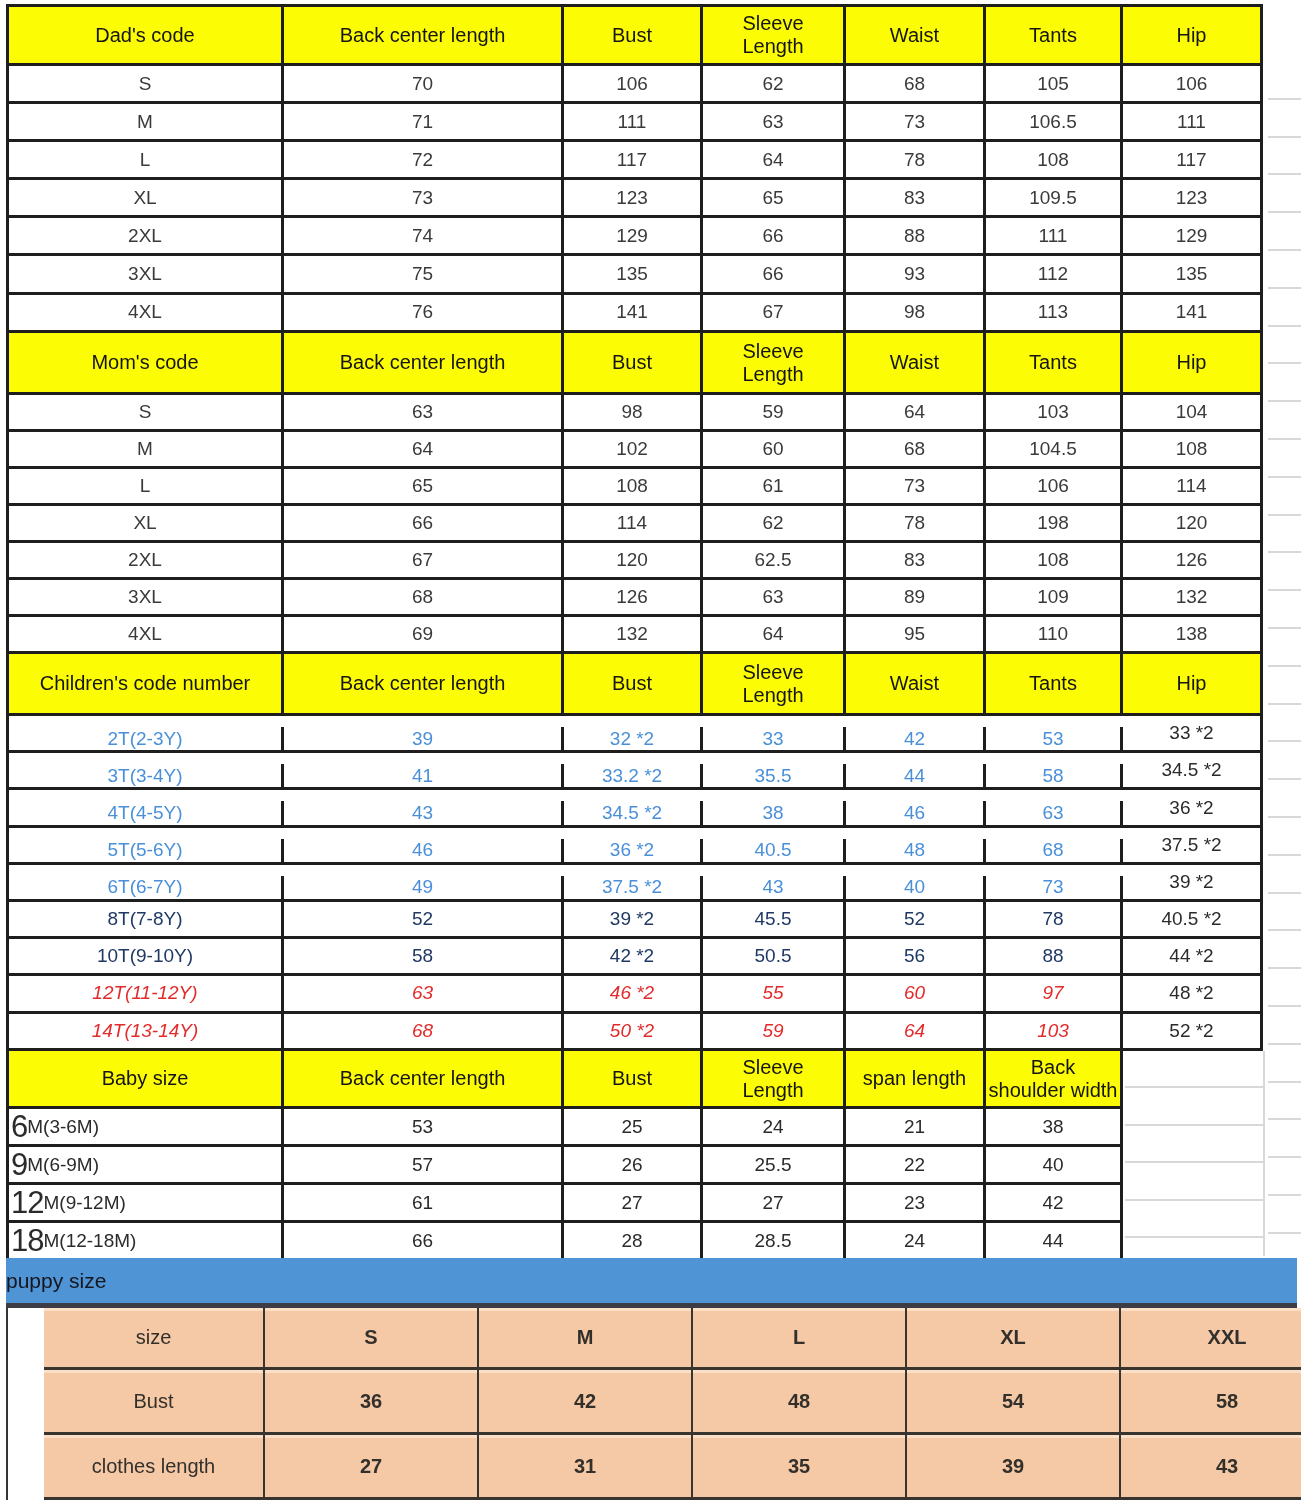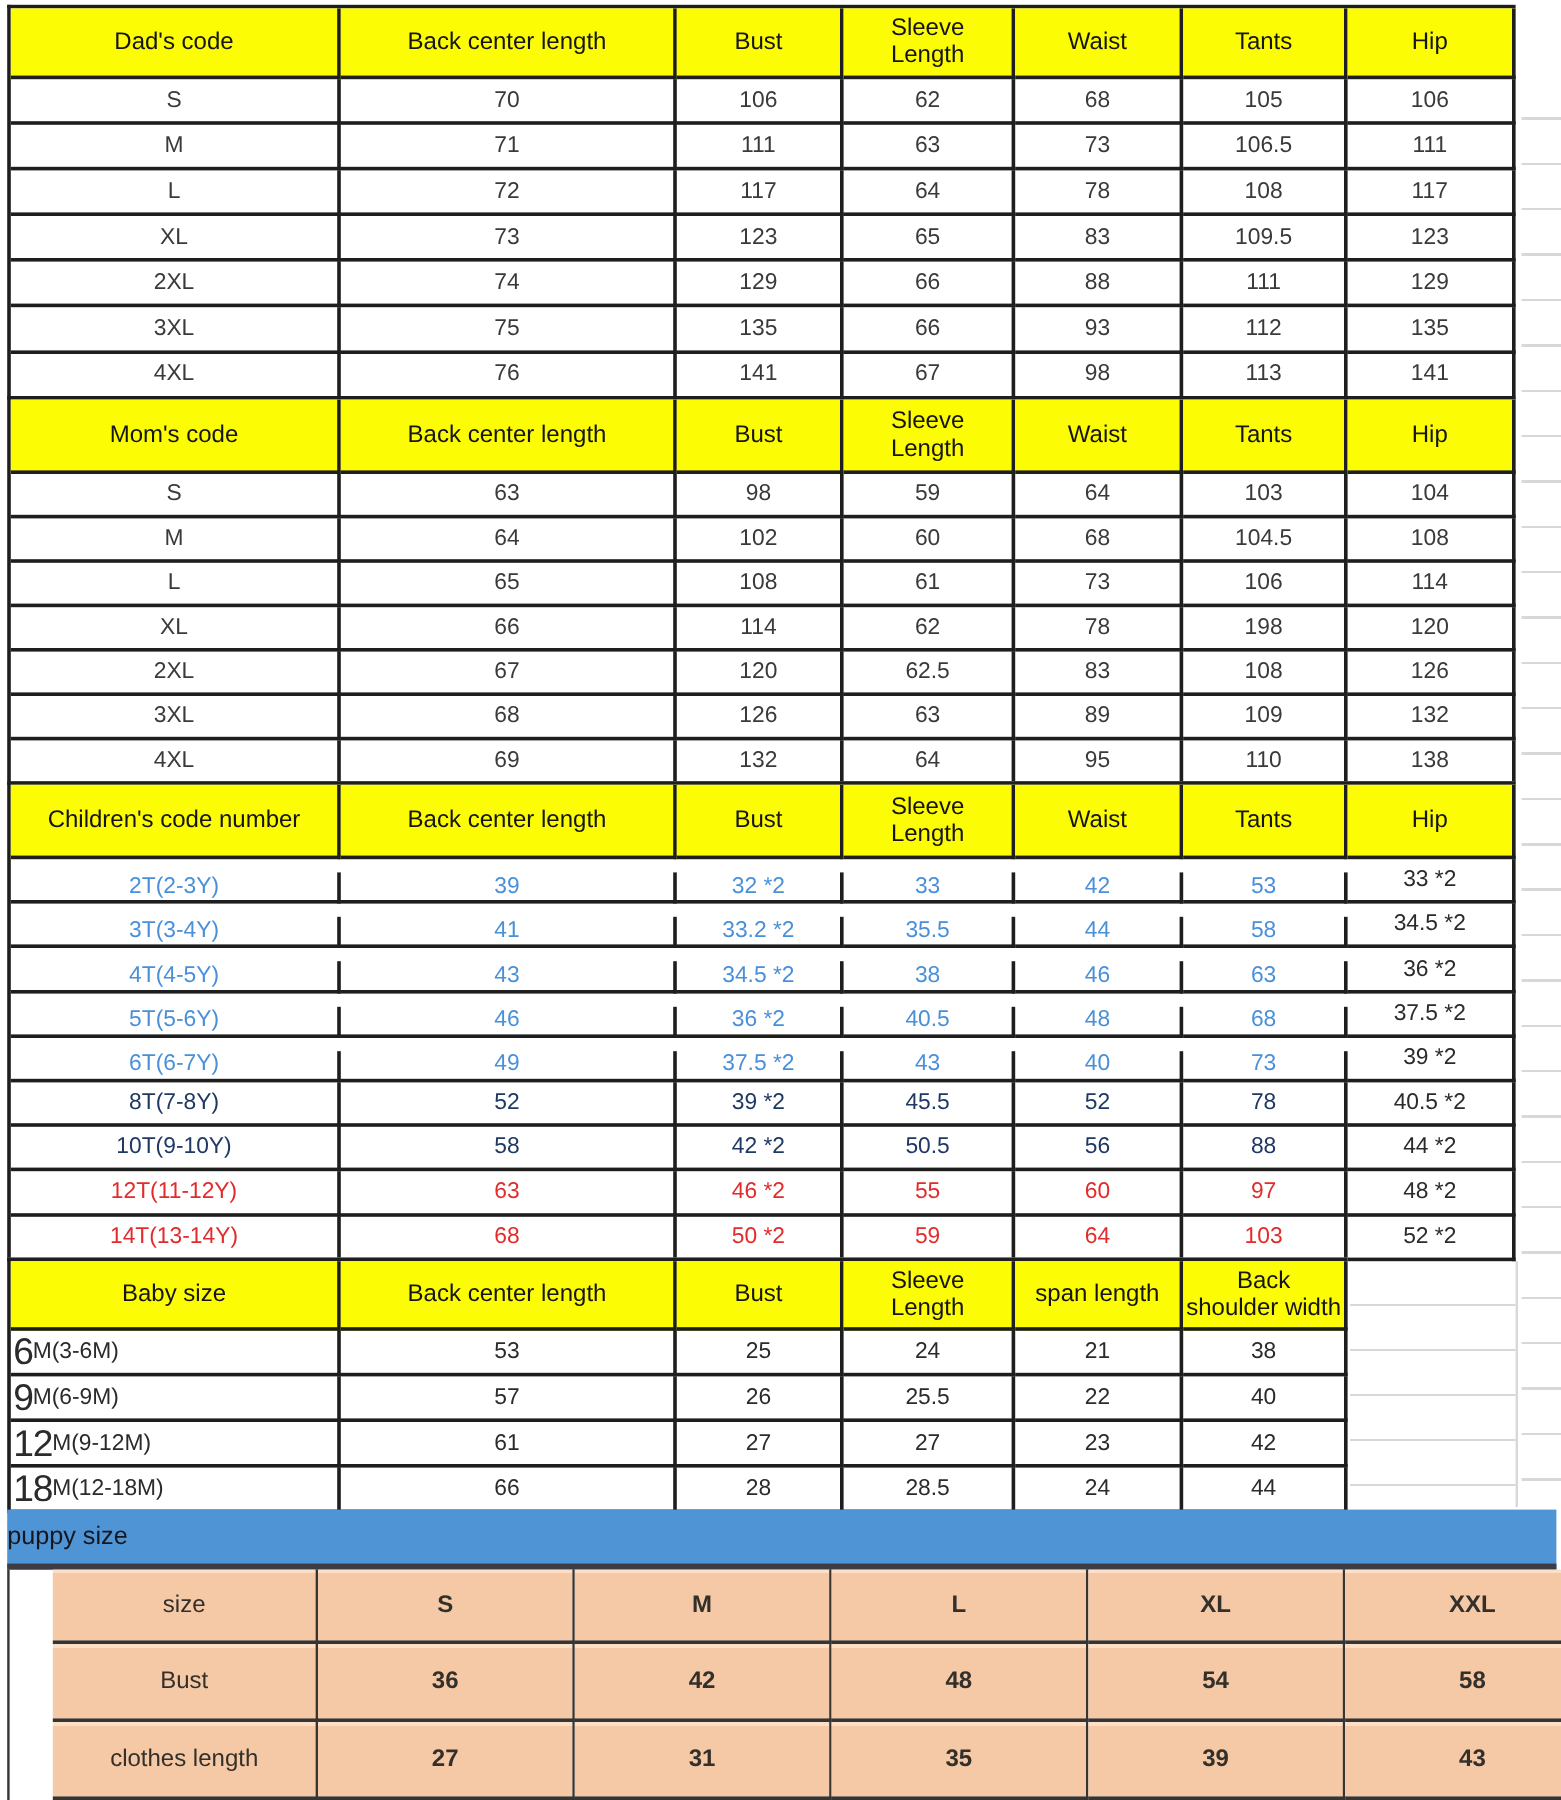--- a/index.html
+++ b/index.html
@@ -30,21 +30,21 @@
     display:flex;align-items:center;justify-content:center;
     font-size:19px;line-height:1.15;
     white-space:pre-line;text-align:center;
     box-sizing:border-box;
     overflow:hidden;
   }
   .cell.header{background:var(--header_bg);color:var(--text_header);font-size:20px;}
   .c-default{color:var(--text_data);}
   .c-blue{color:var(--text_blue);margin-top:11px;}
   .c-navy{color:var(--text_navy);}
-  .c-red{color:var(--text_red);}
+  .c-red{color:var(--text_red);font-style:italic;}
   .c-black{color:var(--text_black);}
   
   .label-cell{justify-content:flex-start;padding-left:2px;}
   .label-cell .big{font-size:31px;line-height:1;letter-spacing:-1px;}
   .label-cell .rest{font-size:19px;}
   
   .grid-strip{position:absolute;pointer-events:none;}
   #strip-right{
     left:1268px;top:62px;width:33px;height:1196px;
     background:repeating-linear-gradient(180deg,transparent 0px,transparent 35.8px,var(--faint_grid) 35.8px,var(--faint_grid) 37.8px);

